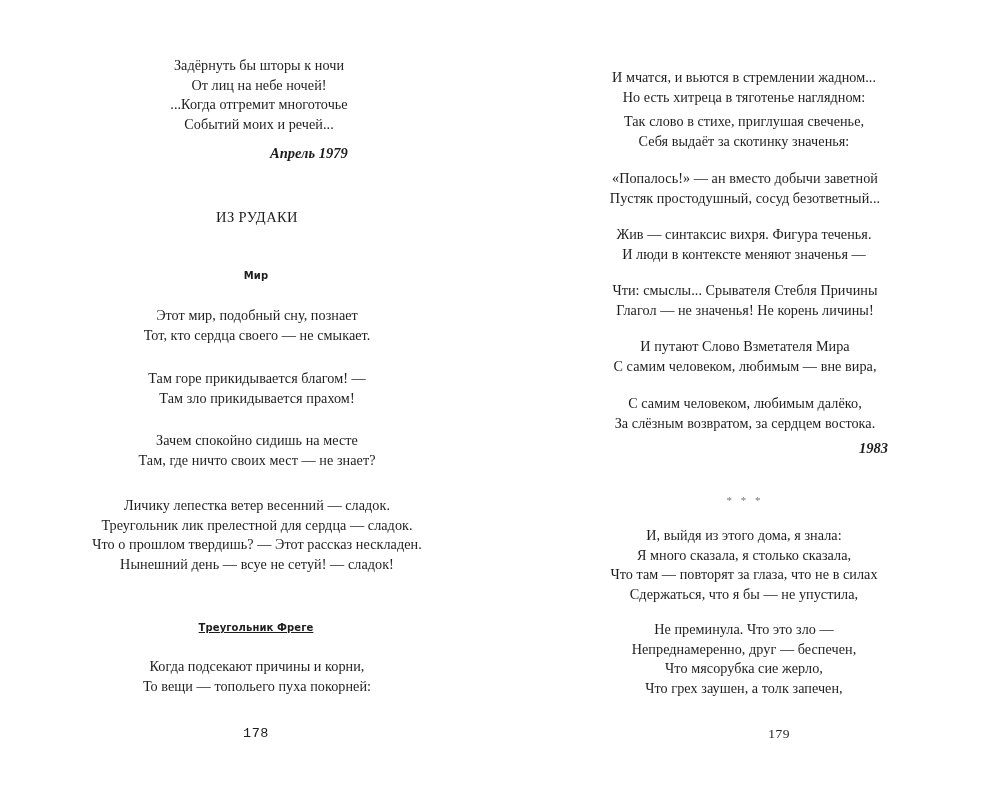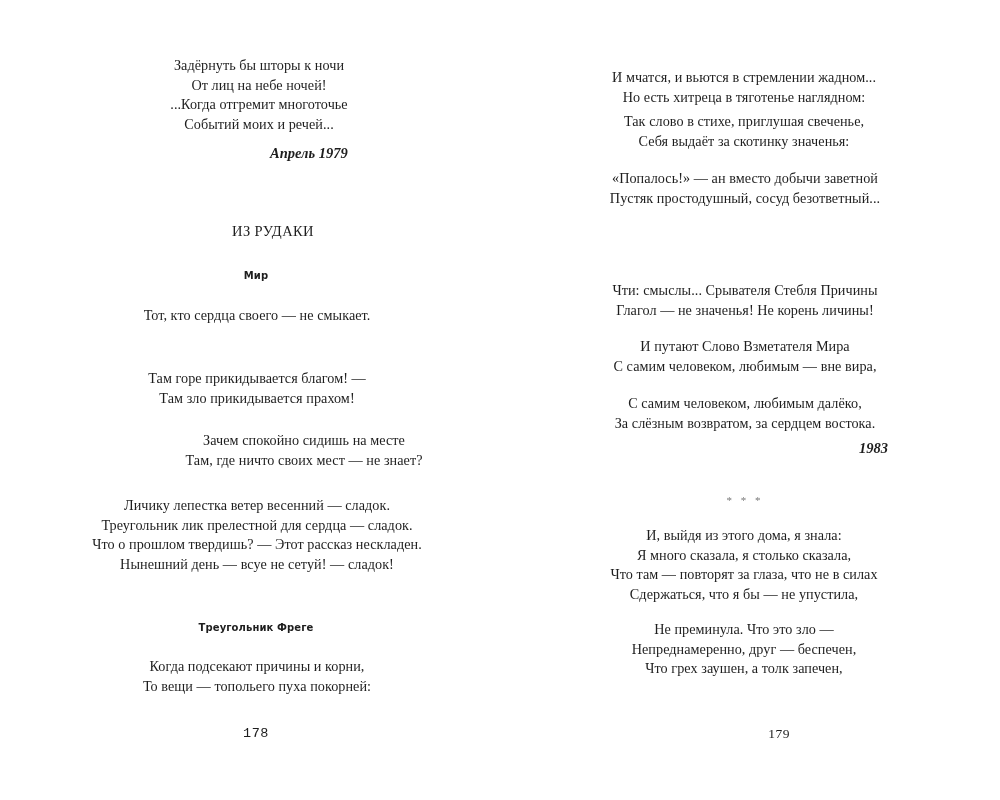--- a/index.html
+++ b/index.html
@@ -77,46 +77,47 @@
 
   <div class="stanza" style="left:259px; top:56px;">
     <span class="line">Задёрнуть бы шторы к ночи</span>
     <span class="line">От лиц на небе ночей!</span>
     <span class="line">...Когда отгремит многоточье</span>
     <span class="line">Событий моих и речей...</span>
   </div>
 
   <div class="date" style="left:270px; top:145px;">Апрель 1979</div>
 
-  <div class="abs section-title centered" style="left:257px; top:223px;margin-left:16px;">ИЗ РУДАКИ</div>
+  <div class="abs section-title centered" style="left:257px; top:209px;">ИЗ РУДАКИ</div>
 
   <div class="abs poem-title centered" style="left:256px; top:270px;">Мир</div>
 
   <div class="stanza" style="left:257px; top:306px;">
+    <span class="line">Этот мир, подобный сну, познает</span>
     <span class="line">Тот, кто сердца своего — не смыкает.</span>
   </div>
 
   <div class="stanza" style="left:257px; top:369px;">
     <span class="line">Там горе прикидывается благом! —</span>
     <span class="line">Там зло прикидывается прахом!</span>
   </div>
 
-  <div class="stanza" style="left:257px; top:431px;margin-left:47px;">
+  <div class="stanza" style="left:257px; top:431px;">
     <span class="line">Зачем спокойно сидишь на месте</span>
     <span class="line">Там, где ничто своих мест — не знает?</span>
   </div>
 
   <div class="stanza" style="left:257px; top:496px;">
     <span class="line">Личику лепестка ветер весенний — сладок.</span>
     <span class="line">Треугольник лик прелестной для сердца — сладок.</span>
     <span class="line">Что о прошлом твердишь? — Этот рассказ нескладен.</span>
     <span class="line">Нынешний день — всуе не сетуй! — сладок!</span>
   </div>
 
-  <div class="abs poem-title centered" style="left:256px; top:622px;">Треугольник Фреге</div>
+  <div class="abs poem-title centered" style="left:256px; top:622px;text-decoration:underline;">Треугольник Фреге</div>
 
   <div class="stanza" style="left:257px; top:657px;">
     <span class="line">Когда подсекают причины и корни,</span>
     <span class="line">То вещи — топольего пуха покорней:</span>
   </div>
 
   <div class="abs page-number centered" style="left:256px; top:726px;font-family:Liberation Mono, monospace;">178</div>
 </div>
 
 <div class="page right">
@@ -129,20 +130,24 @@
   <div class="stanza" style="left:244px; top:112px;">
     <span class="line">Так слово в стихе, приглушая свеченье,</span>
     <span class="line">Себя выдаёт за скотинку значенья:</span>
   </div>
 
   <div class="stanza" style="left:245px; top:169px;">
     <span class="line">«Попалось!» — ан вместо добычи заветной</span>
     <span class="line">Пустяк простодушный, сосуд безответный...</span>
   </div>
 
+  <div class="stanza" style="left:244px; top:225px;">
+    <span class="line">Жив — синтаксис вихря. Фигура теченья.</span>
+    <span class="line">И люди в контексте меняют значенья —</span>
+  </div>
 
   <div class="stanza" style="left:245px; top:281px;">
     <span class="line">Чти: смыслы... Срывателя Стебля Причины</span>
     <span class="line">Глагол — не значенья! Не корень личины!</span>
   </div>
 
   <div class="stanza" style="left:245px; top:337px;">
     <span class="line">И путают Слово Взметателя Мира</span>
     <span class="line">С самим человеком, любимым — вне вира,</span>
   </div>
@@ -159,17 +164,18 @@
   <div class="stanza" style="left:244px; top:526px;">
     <span class="line">И, выйдя из этого дома, я знала:</span>
     <span class="line">Я много сказала, я столько сказала,</span>
     <span class="line">Что там — повторят за глаза, что не в силах</span>
     <span class="line">Сдержаться, что я бы — не упустила,</span>
   </div>
 
   <div class="stanza" style="left:244px; top:620px;">
     <span class="line">Не преминула. Что это зло —</span>
     <span class="line">Непреднамеренно, друг — беспечен,</span>
+    <span class="line">Что мясорубка сие жерло,</span>
     <span class="line">Что грех заушен, а толк запечен,</span>
   </div>
 
   <div class="abs page-number centered" style="left:244px; top:726px;margin-left:35px;">179</div>
 </div>
 
 </body></html>

